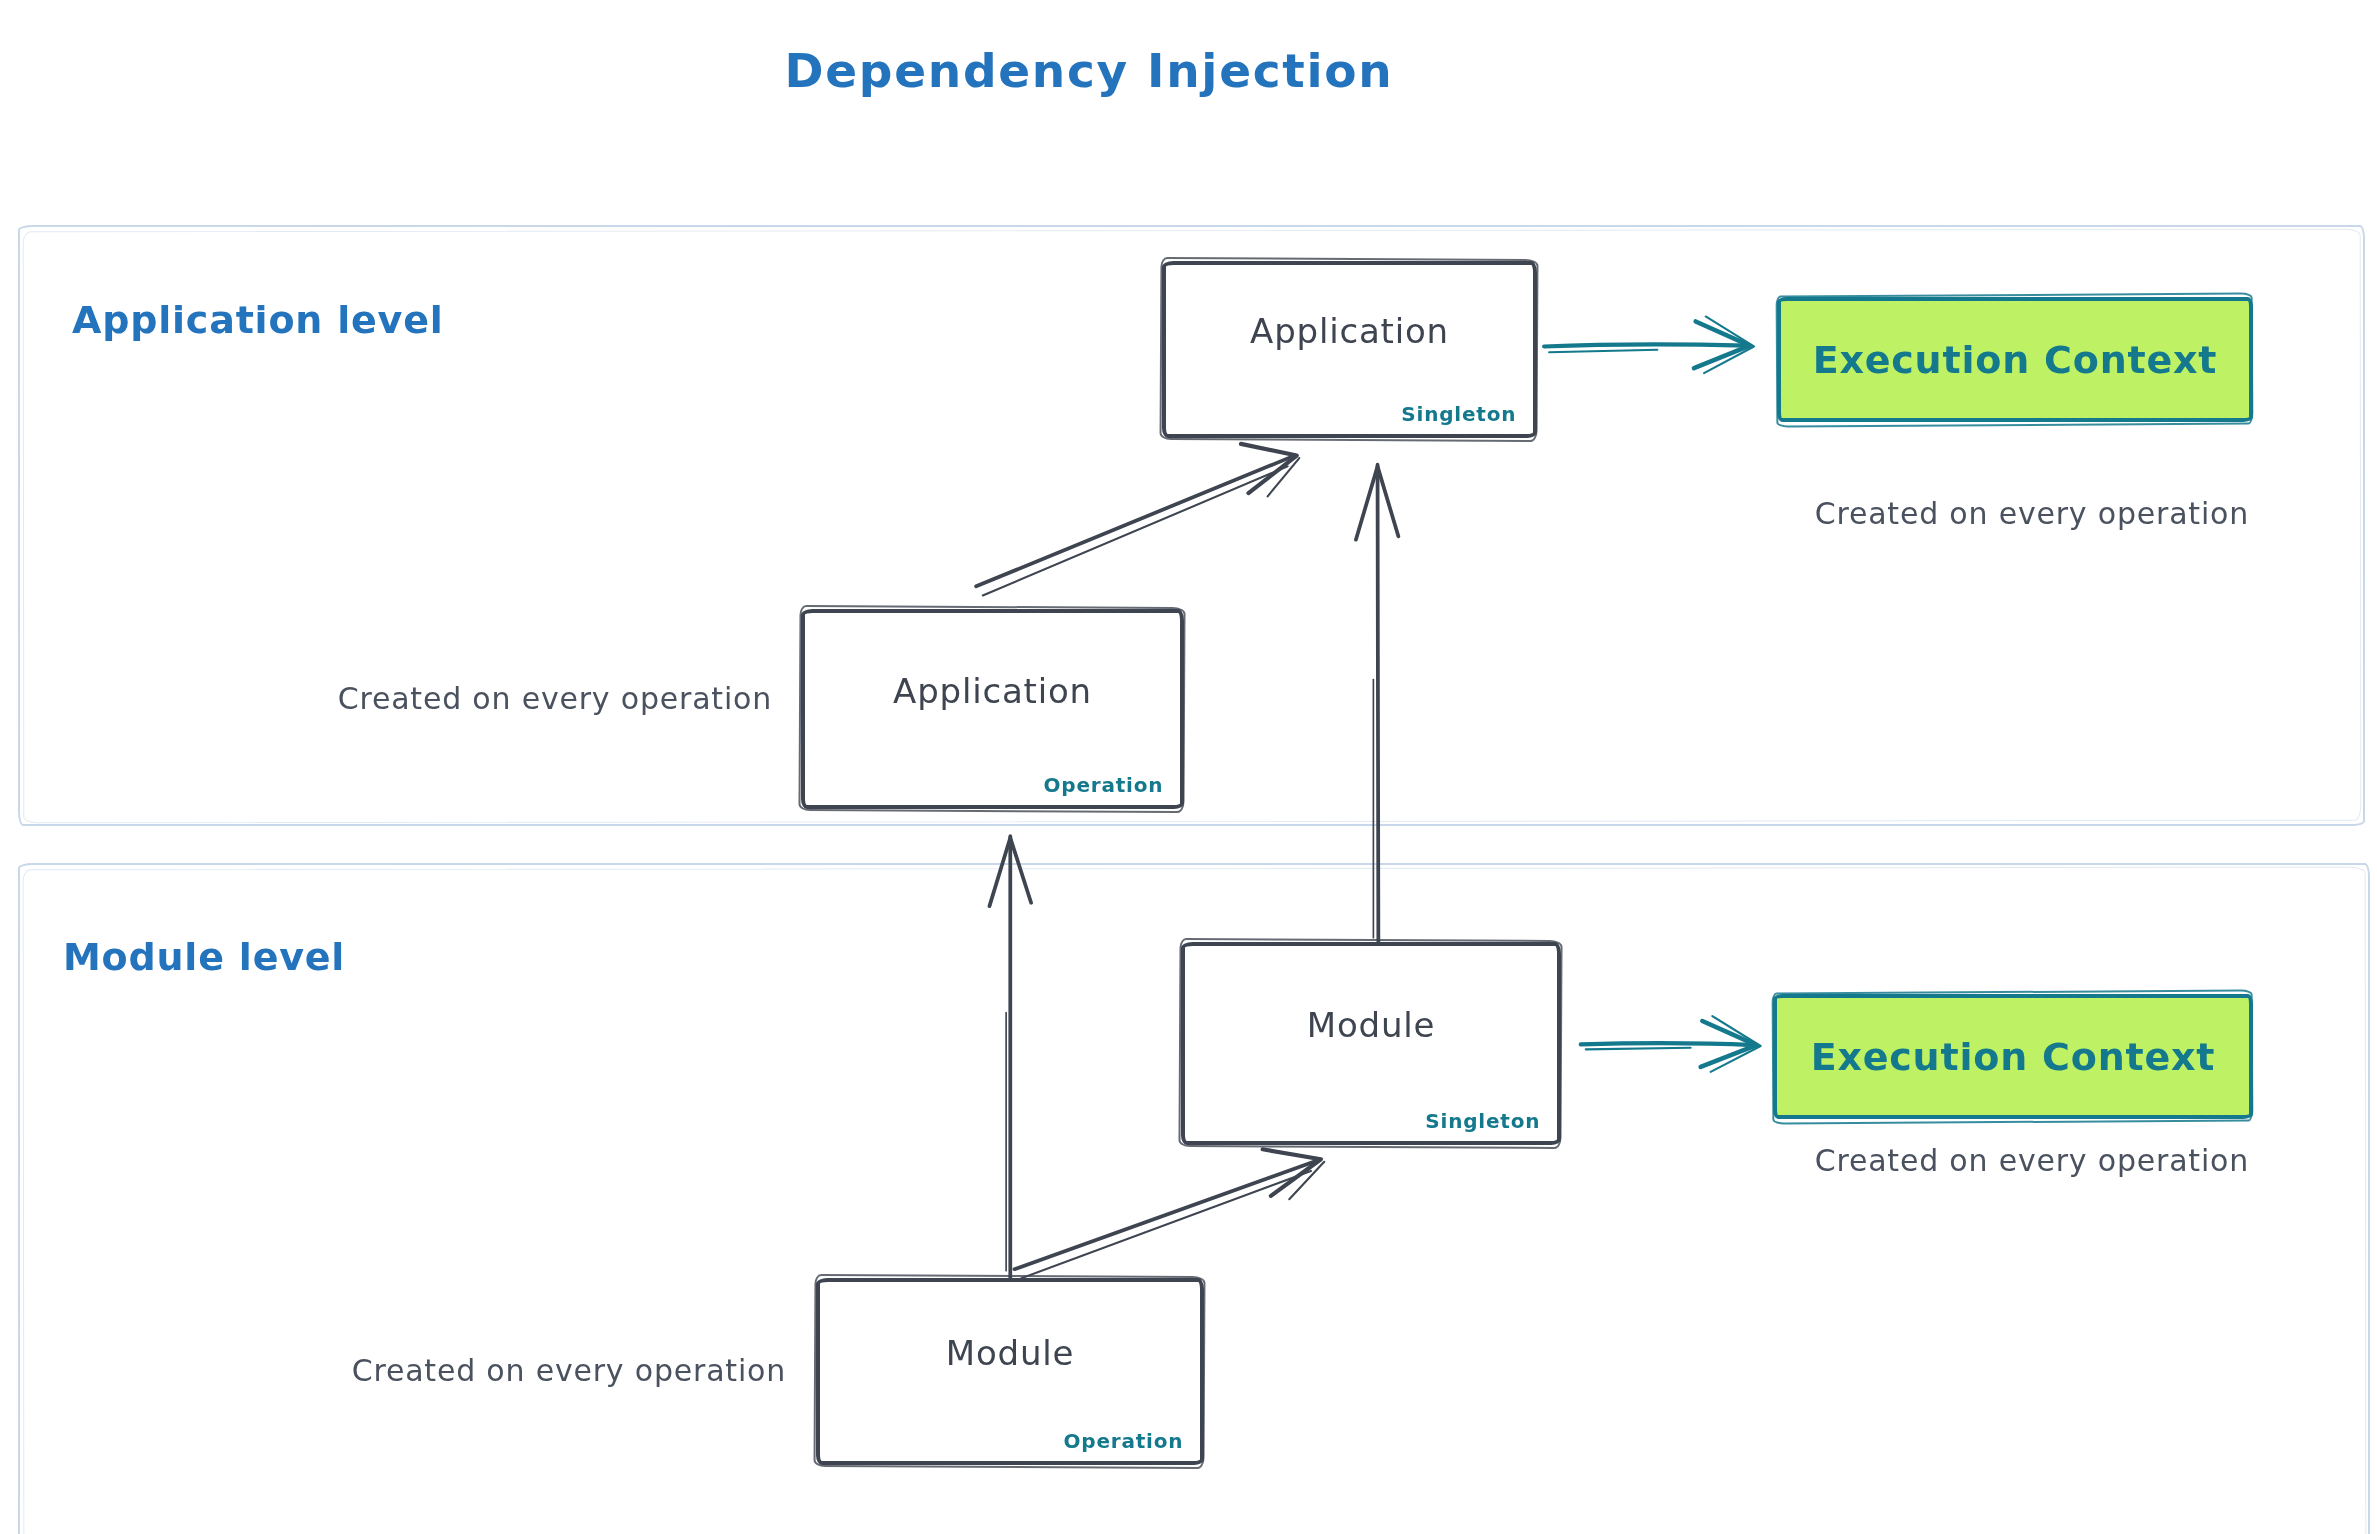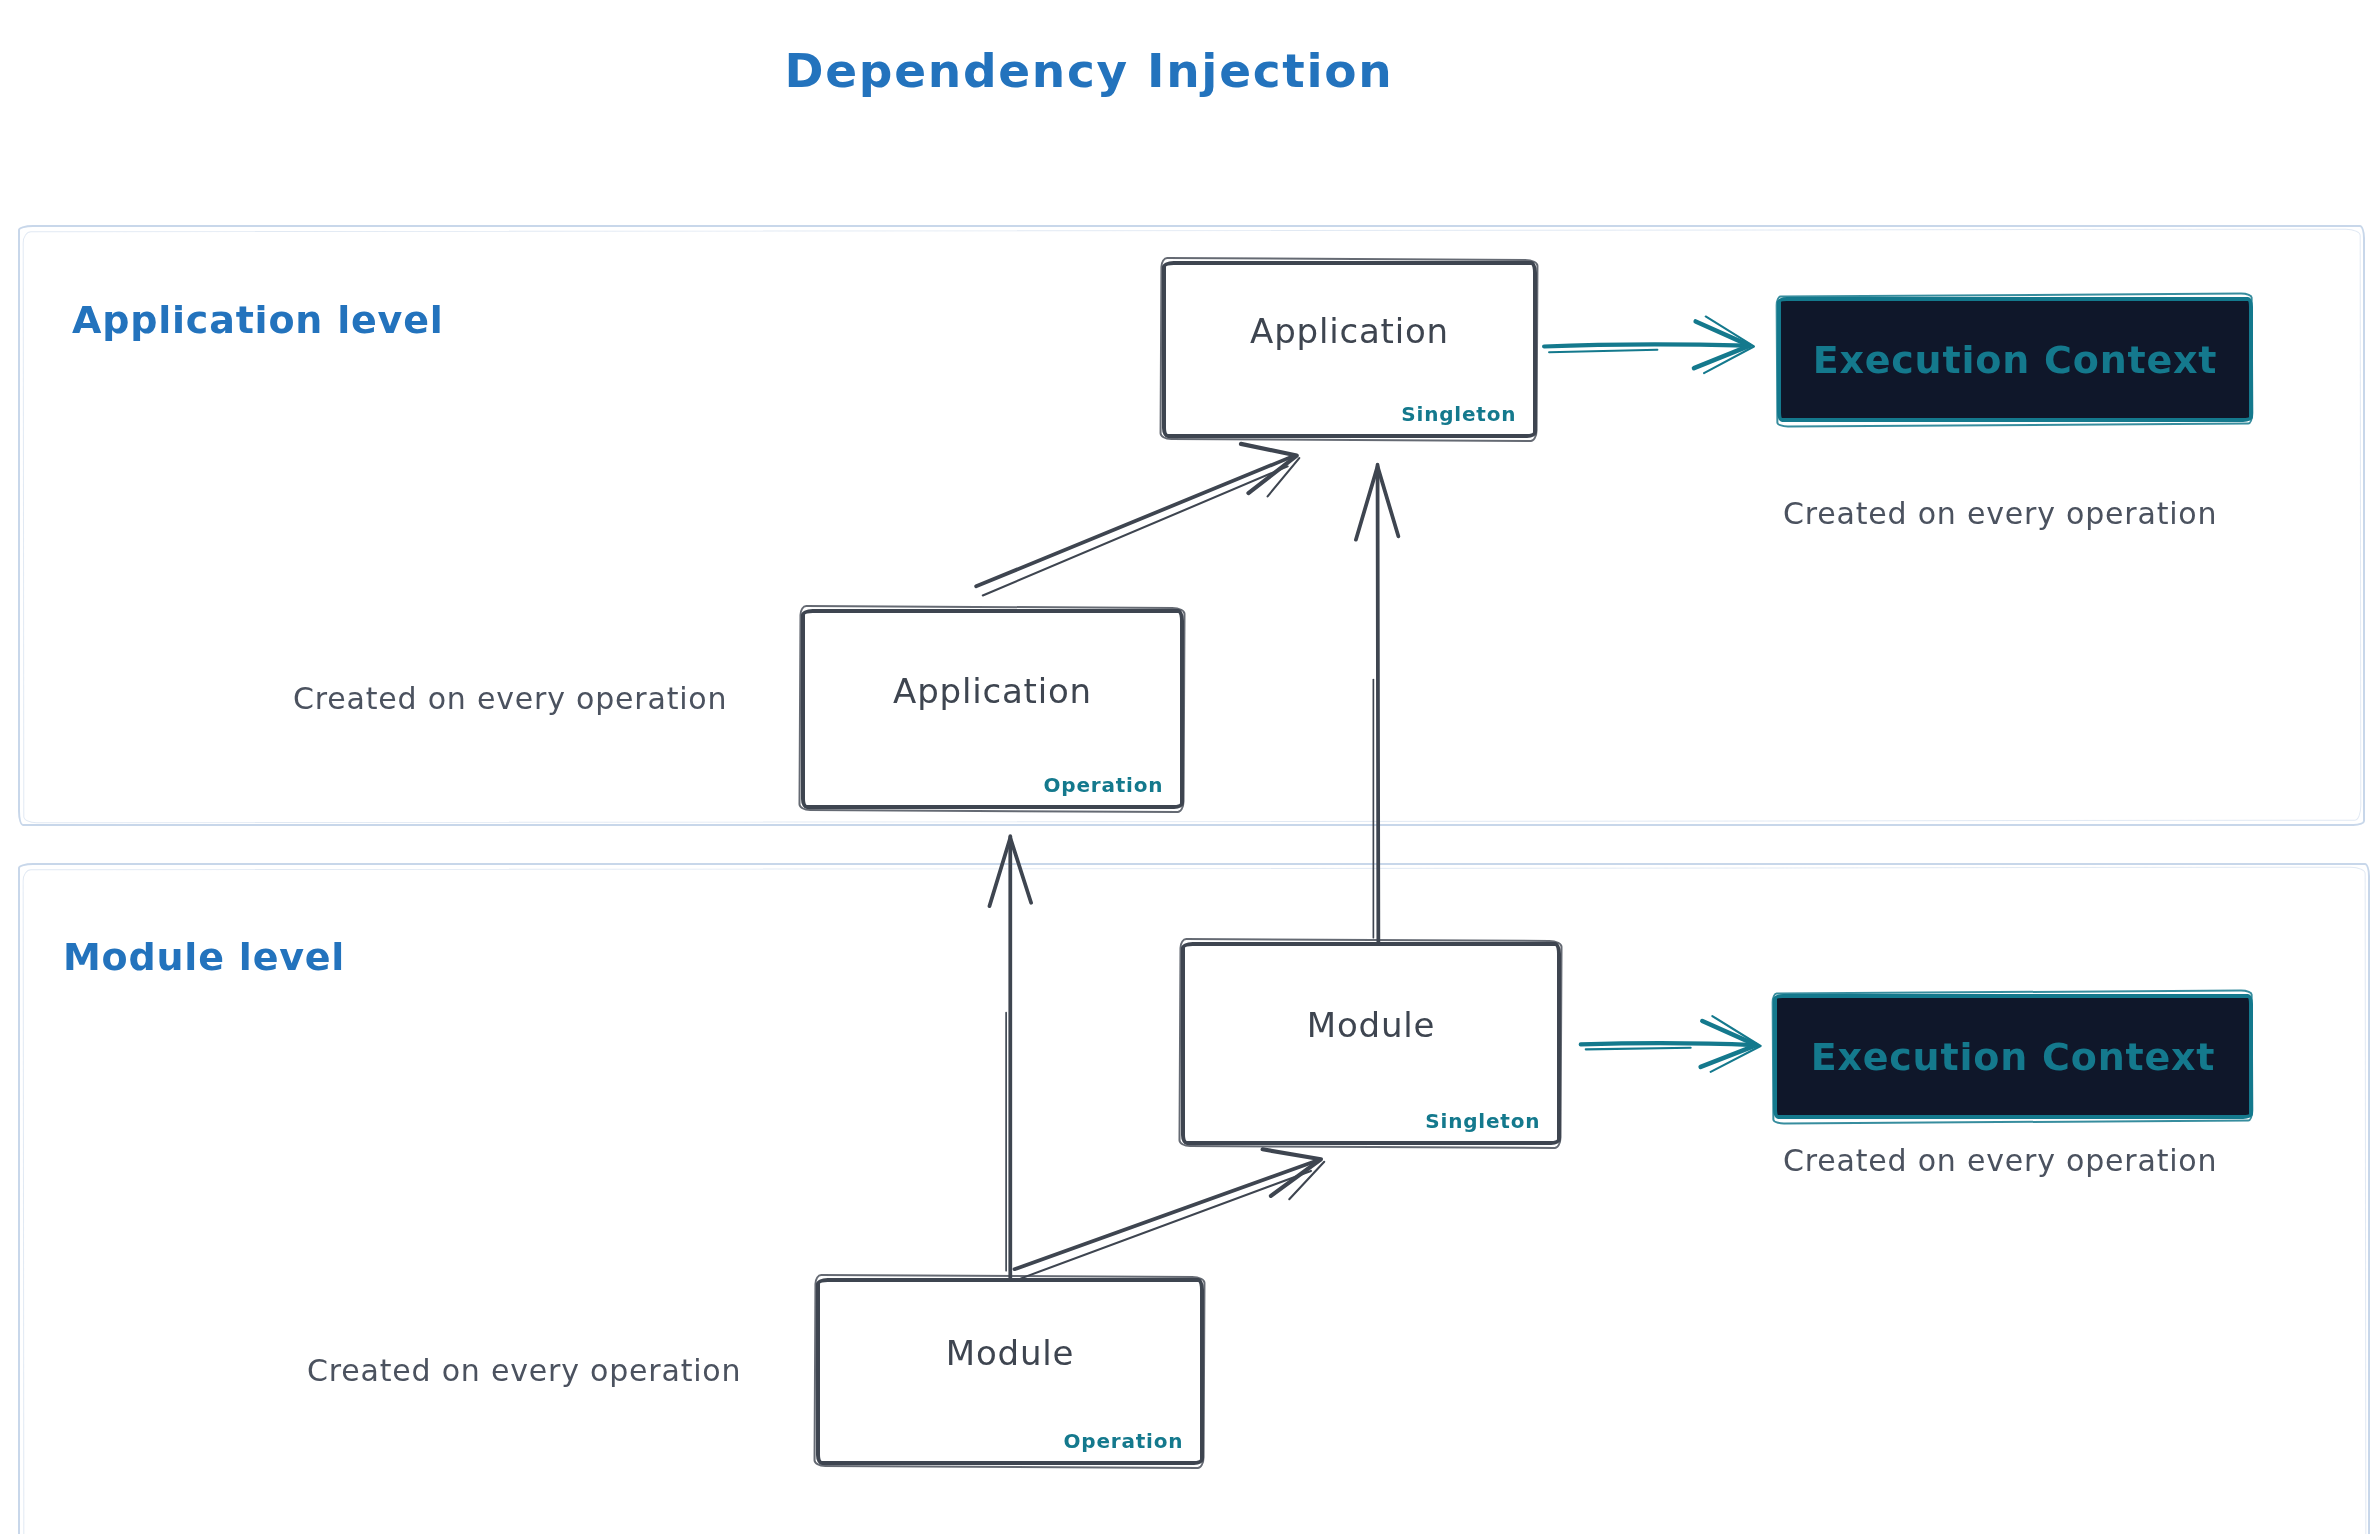--- a/index.html
+++ b/index.html
@@ -64,39 +64,39 @@
   .sketch-box .box-tag{
     position:absolute;right:16.7px;bottom:8.3px;
     font-size:20px;font-weight:600;color:var(--teal);letter-spacing:0.8px;
   }
   .box-app-singleton{left:1162px;top:231px;width:375px;height:177px;}
   .box-app-operation{left:801px;top:579px;width:383px;height:200px;}
   .box-module-singleton{left:1181px;top:912px;width:380px;height:203px;}
   .box-module-operation{left:816px;top:1248px;width:388px;height:187px;}
   
   .ctx-box{
-    background:#0f172a;border:4.2px solid var(--teal);
+    background:#bef264;border:4.2px solid var(--teal);
     border-radius:10px 5px 10px 5px / 5px 10px 5px 10px;
     display:flex;align-items:center;justify-content:center;
   }
   .ctx-box::before{
     content:"";position:absolute;inset:-7.5px -4.2px -7.5px -5px;
     border:2.1px solid var(--teal);opacity:.85;
     border-radius:5px 11.7px 5px 11.7px / 10px 5px 11.7px 5px;
     transform:rotate(-0.35deg);pointer-events:none;
   }
   .ctx-box .ctx-title{
     font-size:38px;font-weight:600;color:var(--teal);letter-spacing:0.8px;white-space:nowrap;
   }
   .ctx-app{left:1777px;top:267px;width:476px;height:125px;}
   .ctx-module{left:1773px;top:964px;width:480px;height:125px;}
   
   .note{
     font-size:30px;font-weight:500;color:var(--text-dark);
-    text-align:left;letter-spacing:0.8px;white-space:nowrap;
+    text-align:right;letter-spacing:0.8px;white-space:nowrap;
   }
   .note-app-operation{left:293px;top:651px;width:479px;}
   .note-app-ctx{left:1783px;top:466px;width:466px;}
   .note-module-operation{left:307px;top:1323px;width:479px;}
   .note-module-ctx{left:1783px;top:1113px;width:466px;}
   
   svg.arrows{left:0;top:0;width:2377px;height:1534px;pointer-events:none;}
   .stroke-dark{stroke:var(--dark);}
   .stroke-teal{stroke:var(--teal);}
 </style>

